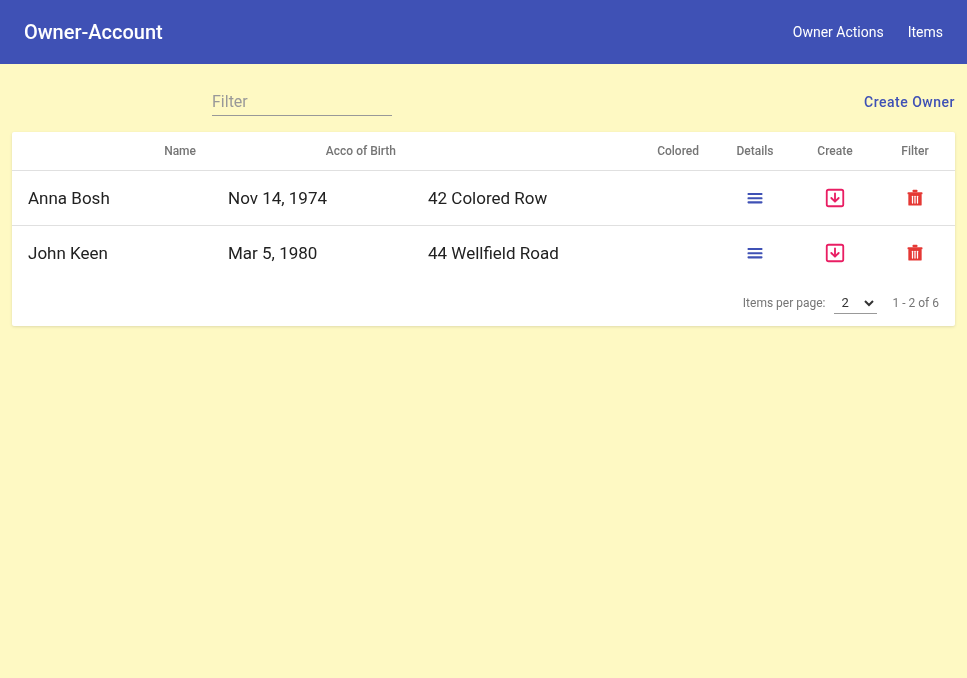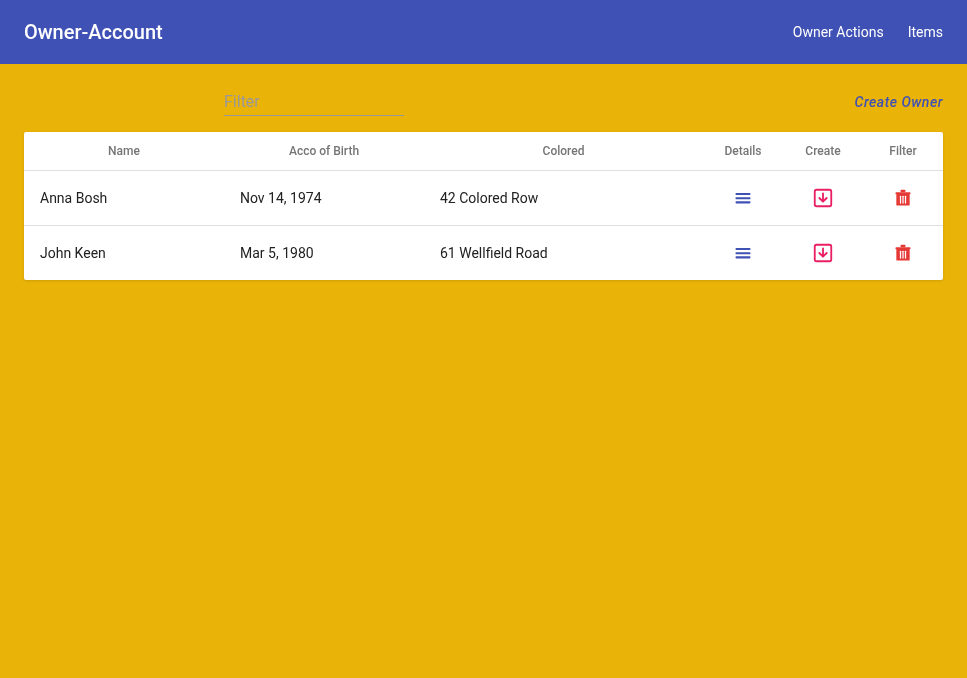--- a/index.html
+++ b/index.html
@@ -39,22 +39,22 @@
     }
 
     .header-action-item {
       color: white;
       font-size: 14px;
       cursor: pointer;
     }
 
     
     .main-content {
-      padding: 16px 24px;
-      background: #eab308;
+      padding: 16px 12px;
+      background: #fef9c3;
       min-height: calc(678px - 64px);
     }
 
     
     .toolbar {
       display: flex;
       align-items: center;
       justify-content: space-between;
       padding: 8px 0 16px 0;
     }
@@ -82,59 +82,58 @@
 
     .create-owner-btn {
       color: #3f51b5;
       font-size: 14px;
       font-weight: 500;
       background: none;
       border: none;
       cursor: pointer;
       text-transform: none;
       letter-spacing: 0.5px;
-      font-style: italic;
     }
 
     
     .table-container {
       background: white;
       border-radius: 2px;
       box-shadow: 0 1px 3px rgba(0,0,0,0.12);
       overflow: hidden;
     }
 
     table {
       width: 100%;
       border-collapse: collapse;
     }
 
     thead tr {
       border-bottom: 1px solid #e0e0e0;
     }
 
     thead th {
-      text-align: center;
+      text-align: right;
       padding: 12px 16px;
       font-size: 12px;
       font-weight: 500;
       color: #757575;
     }
 
     tbody tr {
       border-bottom: 1px solid #e0e0e0;
     }
 
     tbody tr:last-child {
       border-bottom: none;
     }
 
     tbody td {
       padding: 12px 16px;
-      font-size: 14px;
+      font-size: 17px;
       color: #212121;
     }
 
     .col-name { width: 200px; }
     .col-dob { width: 200px; }
     .col-address { width: auto; }
     .col-details { width: 80px; text-align: center; }
     .col-update { width: 80px; text-align: center; }
     .col-delete { width: 80px; text-align: center; }
 
@@ -267,21 +266,21 @@
             <line x1="9" y1="10" x2="9" y2="18" stroke="white" stroke-width="1.5" stroke-linecap="round"></line>
             <line x1="12" y1="10" x2="12" y2="18" stroke="white" stroke-width="1.5" stroke-linecap="round"></line>
             <line x1="15" y1="10" x2="15" y2="18" stroke="white" stroke-width="1.5" stroke-linecap="round"></line>
           </svg>
         </button>
       </td>
     </tr>
           <tr>
       <td class="col-name">John Keen</td>
       <td class="col-dob">Mar 5, 1980</td>
-      <td class="col-address">61 Wellfield Road</td>
+      <td class="col-address">44 Wellfield Road</td>
       <td class="col-details">
         <button class="action-btn icon-details">
           <svg viewBox="0 0 24 24" fill="none" xmlns="http://www.w3.org/2000/svg">
             <rect x="3" y="6" width="18" height="2.5" rx="1" fill="#3f51b5"></rect>
             <rect x="3" y="11" width="18" height="2.5" rx="1" fill="#3f51b5"></rect>
             <rect x="3" y="16" width="18" height="2.5" rx="1" fill="#3f51b5"></rect>
           </svg>
         </button>
       </td>
       <td class="col-update">
@@ -302,15 +301,27 @@
             <line x1="9" y1="10" x2="9" y2="18" stroke="white" stroke-width="1.5" stroke-linecap="round"></line>
             <line x1="12" y1="10" x2="12" y2="18" stroke="white" stroke-width="1.5" stroke-linecap="round"></line>
             <line x1="15" y1="10" x2="15" y2="18" stroke="white" stroke-width="1.5" stroke-linecap="round"></line>
           </svg>
         </button>
       </td>
     </tr>
         </tbody>
     </table>
 
+    <div class="pagination">
+      <div class="items-per-page">
+        <span>Items per page:</span>
+        <select class="per-page-select">
+          <option>2</option>
+          <option>5</option>
+          <option>10</option>
+          <option>25</option>
+        </select>
+      </div>
+      <span class="pagination-info">1 - 2 of 6</span>
+    </div>
   </div>
 
 </main>
 
 </body></html>

